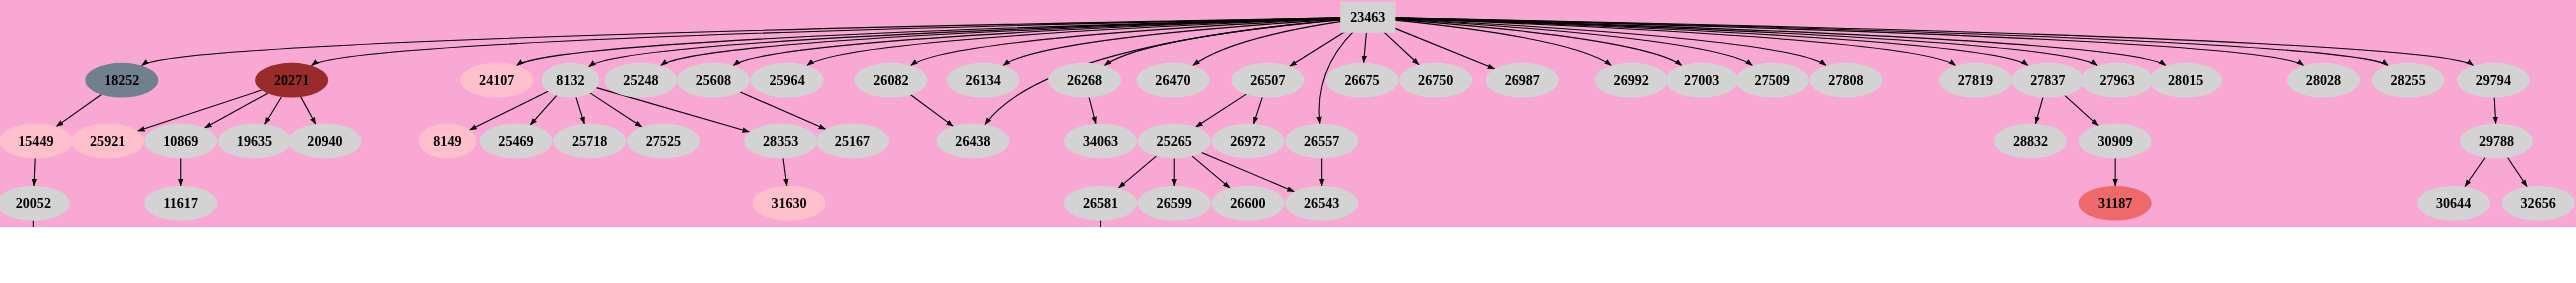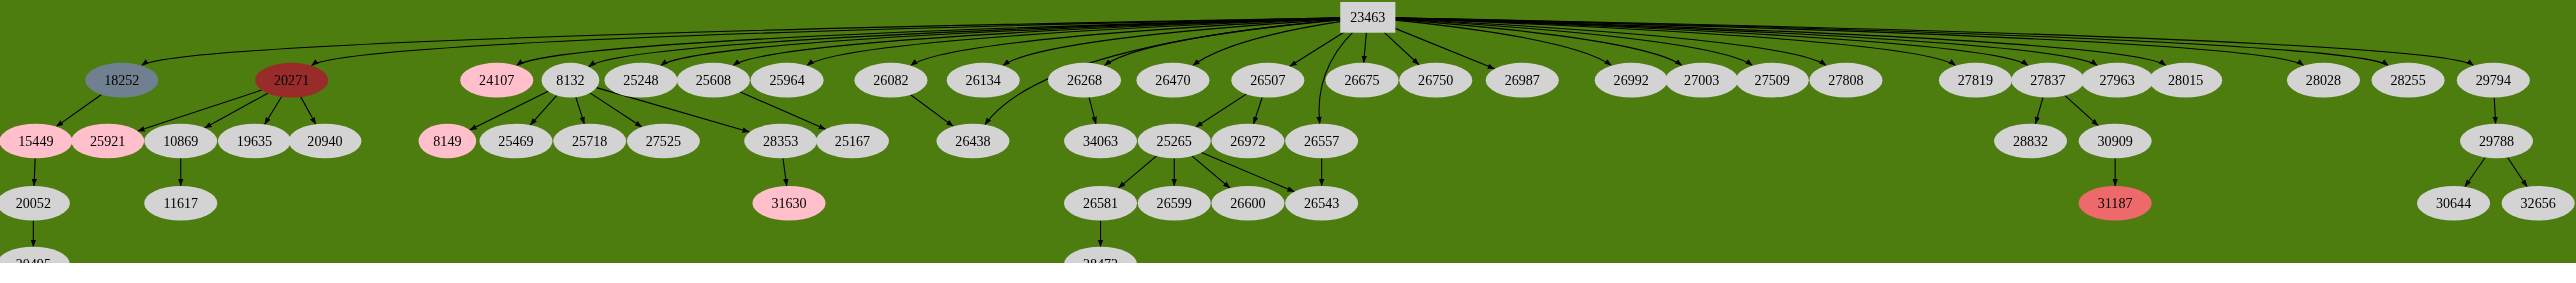--- a/index.html
+++ b/index.html
@@ -1,16 +1,16 @@
 <!DOCTYPE html>
 <html style="font-size:10.3px"><head>
 <meta charset="utf-8">
 <style>
   html, body { margin: 0; padding: 0; background: #ffffff; }
-  .canvas-wrap { width: 2576px; height: 263px; background: #4d7c0f; overflow: hidden; }
+  .canvas-wrap { width: 2576px; height: 227px; background: #f9a8d4; overflow: hidden; font-weight: bold; }
   svg { display: block; }
   .edge { fill: none; stroke: #000000; stroke-width: 1.7; }
   .node-shape { stroke: none; }
   .node-label {
     font-family: "Liberation Serif", "DejaVu Serif", serif;
     font-size: 22px;
     fill: #000000;
     text-anchor: middle;
   }
 </style>

